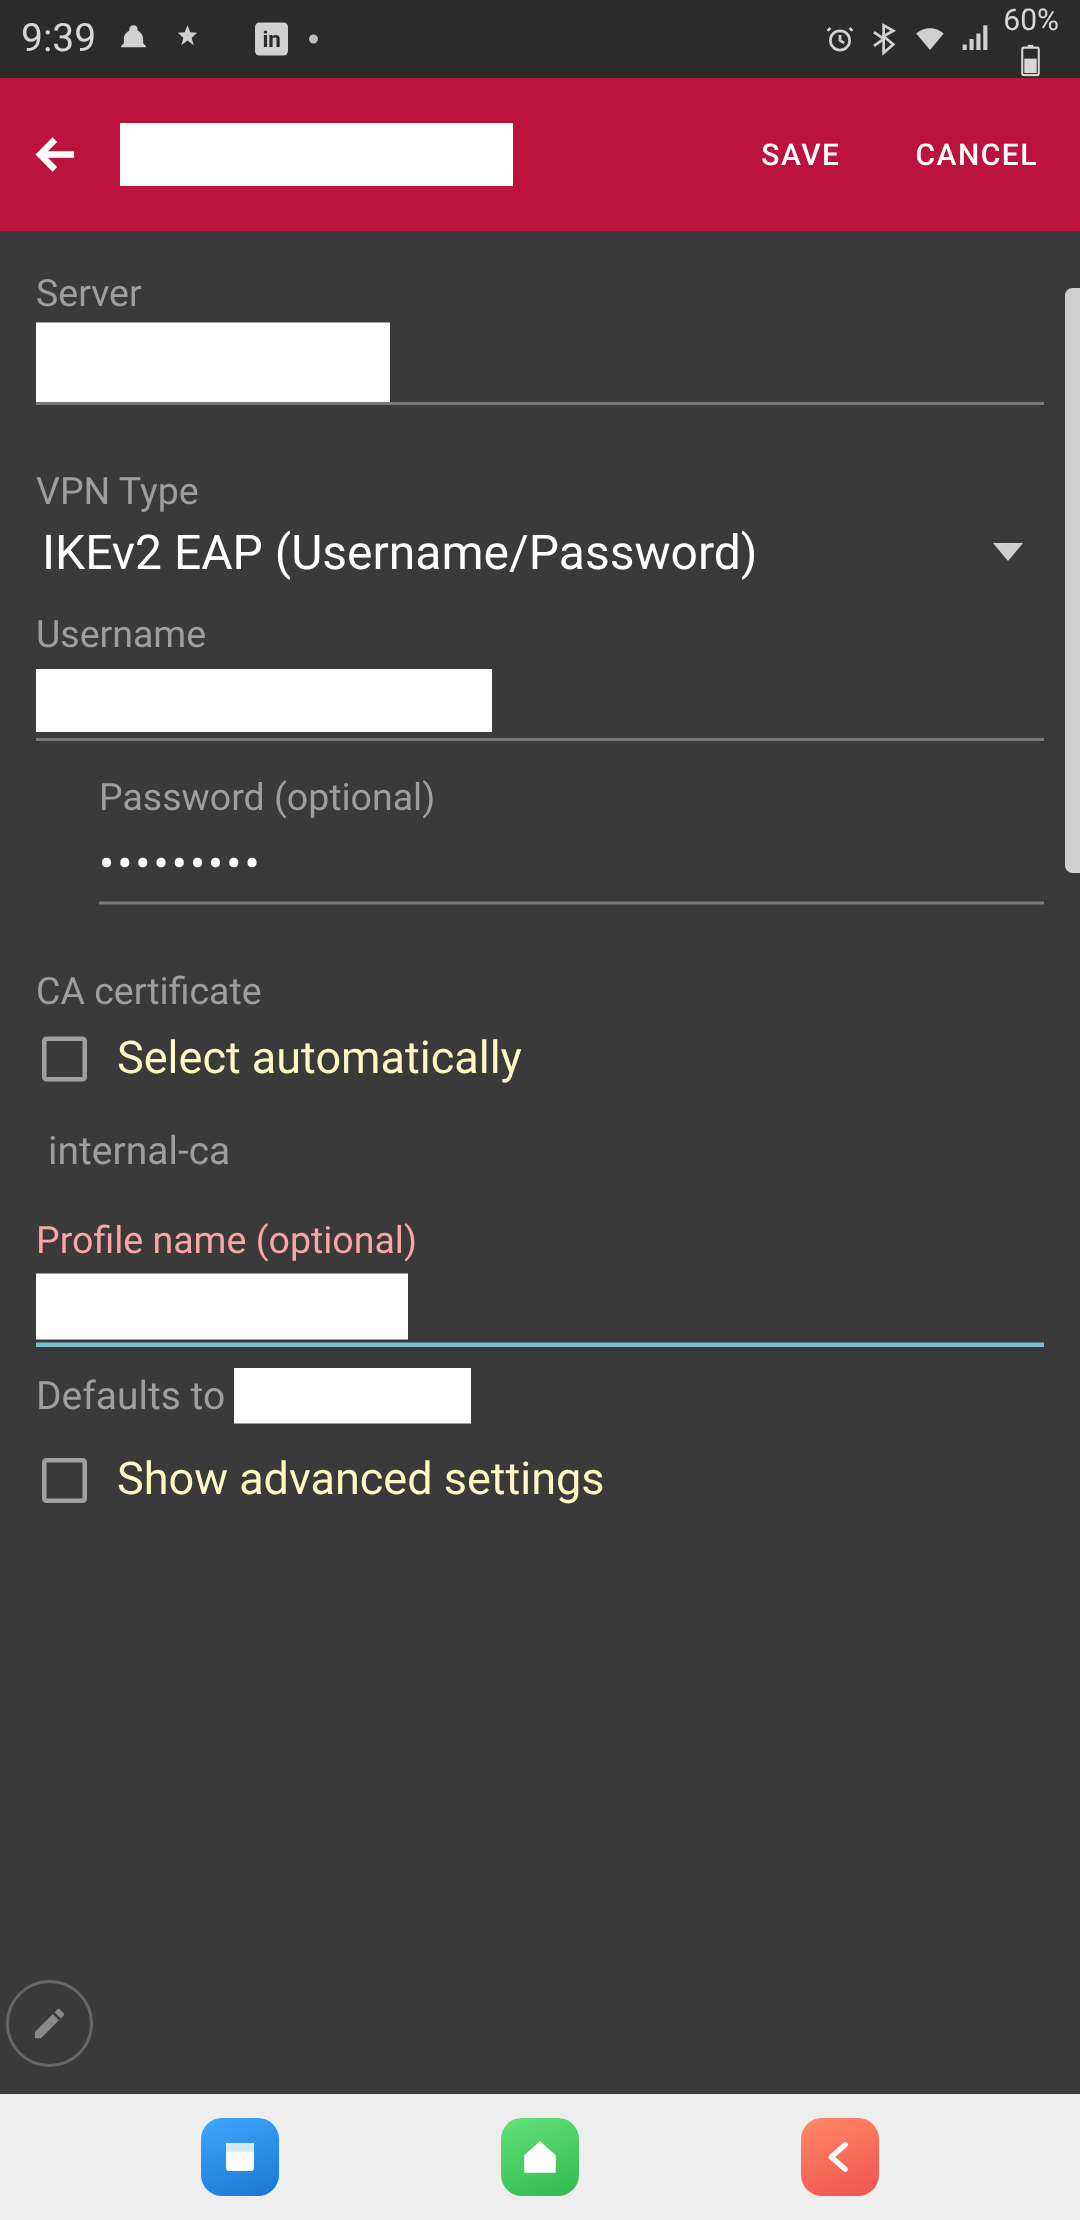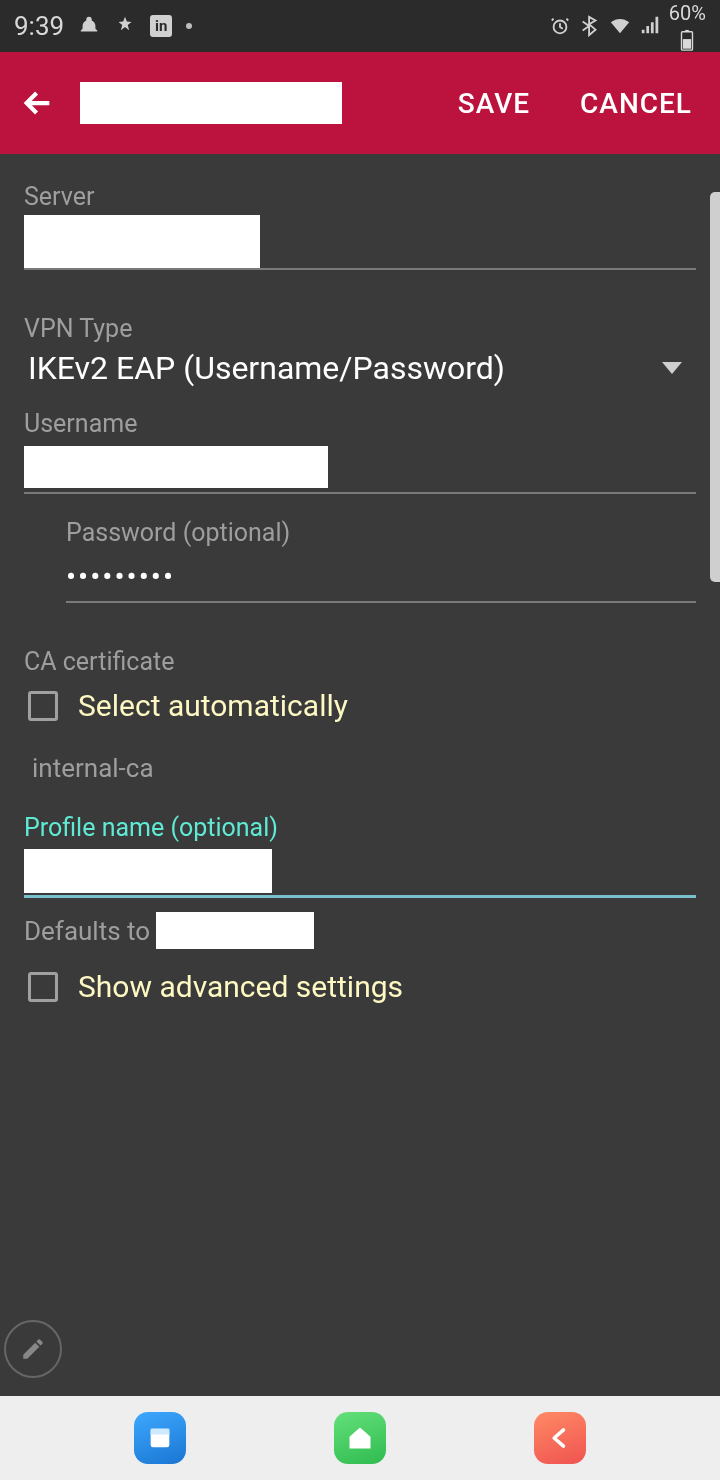--- a/index.html
+++ b/index.html
@@ -7,39 +7,39 @@
 
   
   .status-bar { height:52px; background:#2b2b2b; display:flex; align-items:center; justify-content:space-between; padding:0 14px; font-size:24px; color:#d8d8d8; }
   .status-left { display:flex; align-items:center; gap:14px; }
   .status-right { display:flex; align-items:center; gap:8px; font-size:22px; }
   .st-icon { width:22px; height:22px; display:inline-flex; align-items:center; justify-content:center; color:#d0d0d0; }
   .st-icon svg { width:100%; height:100%; fill:currentColor; }
   .st-time { font-size:26px; font-weight:400; }
   .st-batt { font-size:20px; display:flex; align-items:center; gap:4px;flex-direction:column; }
   .dot { width:6px; height:6px; background:#bdbdbd; border-radius:50%; }
-  .linkedin-ic { width:22px; height:22px; background:#d0d0d0; border-radius:3px; display:flex; align-items:center; justify-content:center; color:#2b2b2b; font-weight:700; font-size:15px; }
+  .linkedin-ic { width:22px; height:22px; background:#d0d0d0; border-radius:3px; display:flex; align-items:center; justify-content:center; color:#2b2b2b; font-weight:700; font-size:15px;margin-left:20px; }
 
   
   .app-bar { height:102px; background:#bb123e; display:flex; align-items:center; padding:0 18px; gap:18px; }
   .back-ic { width:40px; height:40px; color:#fff; display:flex; align-items:center; justify-content:center; }
   .back-ic svg { width:34px; height:34px; stroke:#fff; stroke-width:3; fill:none; }
   .title-redact { width:262px; height:42px; background:#fff; margin-left:4px; }
   .appbar-spacer { flex:1; }
-  .appbar-btn { color:#fff; font-size:28px; font-weight:500; letter-spacing:1px; padding:8px 10px; }
+  .appbar-btn { color:#fff; font-size:20px; font-weight:500; letter-spacing:1px; padding:8px 10px; }
   .appbar-btn + .appbar-btn { margin-left:12px; }
 
   
   .scroll-hint { position:absolute; right:0; top:192px; width:10px; height:390px; background:#cfcfcf; border-radius:5px 0 0 5px; }
 
   
   .content { padding:28px 24px 0 24px; }
 
   .label { color:#9e9e9e; font-size:25px; margin-bottom:4px; }
-  .label-focus { color:#5eead4; font-size:25px; margin-bottom:4px; }
+  .label-focus { color:#fca5a5; font-size:25px; margin-bottom:4px; }
   .field { border-bottom:2px solid #7a7a7a; min-height:52px; display:flex; align-items:center; font-size:30px; color:#fff; }
   .field-focus { border-bottom:3px solid #77c0cc; min-height:52px; display:flex; align-items:center; }
   .redact { background:#fff; display:inline-block; }
   .server-redact { width:236px; height:53px; }
   .user-redact { width:304px; height:42px; }
   .prof-redact { width:248px; height:44px; }
   .def-redact { width:158px; height:37px; vertical-align:middle; margin-left:6px; }
   .cert-redact { width:100px; height:44px; vertical-align:bottom; }
 
   .group { margin-bottom:44px; }

